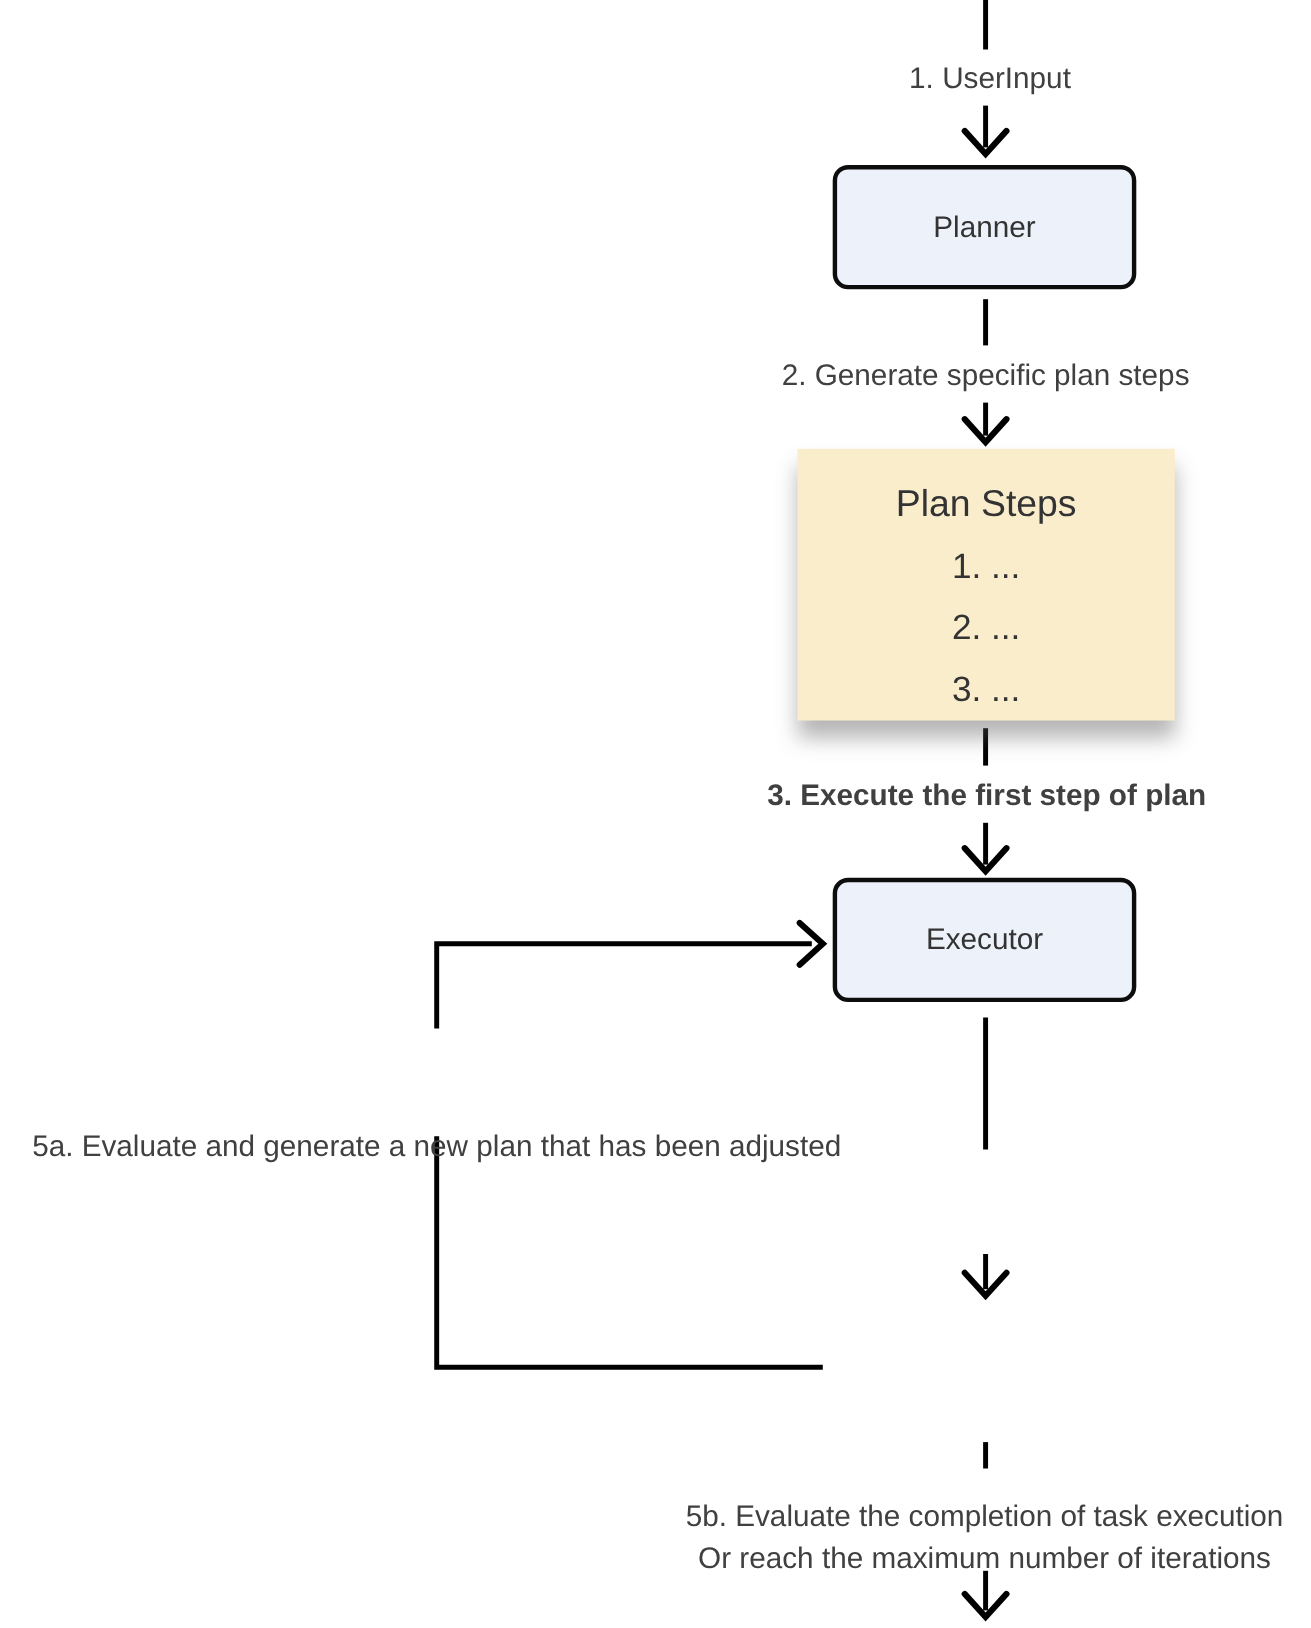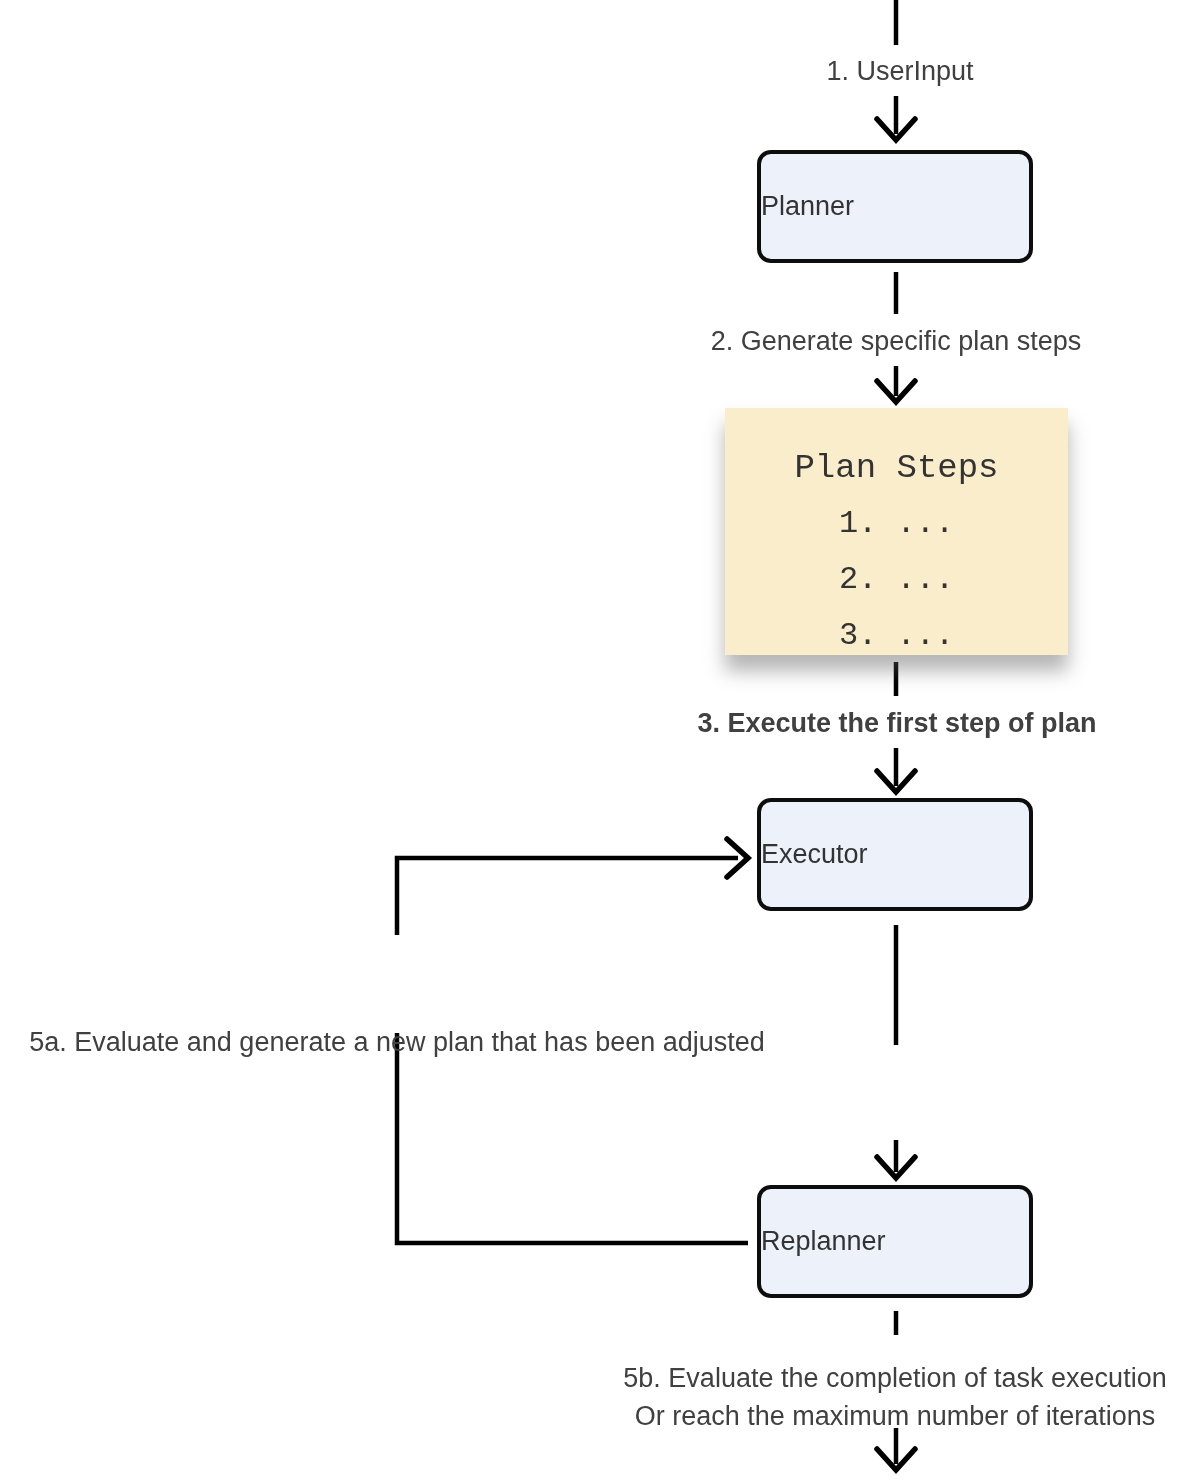--- a/index.html
+++ b/index.html
@@ -26,44 +26,43 @@
   .node {
     position: absolute;
     width: 276px;
     height: 113px;
     background: #ECF1FA;
     border: 4px solid #0d0d0d;
     border-radius: 14px;
     box-sizing: border-box;
     display: flex;
     align-items: center;
-    justify-content: flex-start;
+    justify-content: center;
     font-size: 27px;
     color: #333333;
   }
   .node-planner   { left: 757px; top: 150px; }
   .node-executor  { left: 757px; top: 798px; }
   .node-replanner { left: 757px; top: 1185px; }
   .note {
     position: absolute;
     left: 725px;
     top: 408px;
     width: 343px;
     height: 247px;
     background: #FAEDCB;
     box-shadow: 0 16px 18px rgba(90, 90, 90, 0.45);
     box-sizing: border-box;
     text-align: center;
     color: #333333;
   }
   .note-content {
-    padding-top: 32px;
+    padding-top: 22px;
     line-height: 56px;
     font-size: 32px;
-    font-family: Liberation Mono, monospace;
   }
   .note-title { font-size: 34px; }
   .edge-label {
     position: absolute;
     transform: translate(-50%, -50%);
     white-space: nowrap;
     text-align: center;
     font-size: 27px;
     line-height: 38px;
     color: #404040;
@@ -134,23 +133,20 @@
       <div>1. ...</div>
       <div>2. ...</div>
       <div>3. ...</div>
     </div>
   </div>
 
   <div class="node node-executor">
     <span>Executor</span>
   </div>
 
-  <div class="node node-replanner">
-    <span>Replanner</span>
-  </div>
 
   <div class="edge-label lbl-1">
     <div>1. UserInput</div>
   </div>
 
   <div class="edge-label lbl-2">
     <div>2. Generate specific plan steps</div>
   </div>
 
   <div class="edge-label lbl-3">

